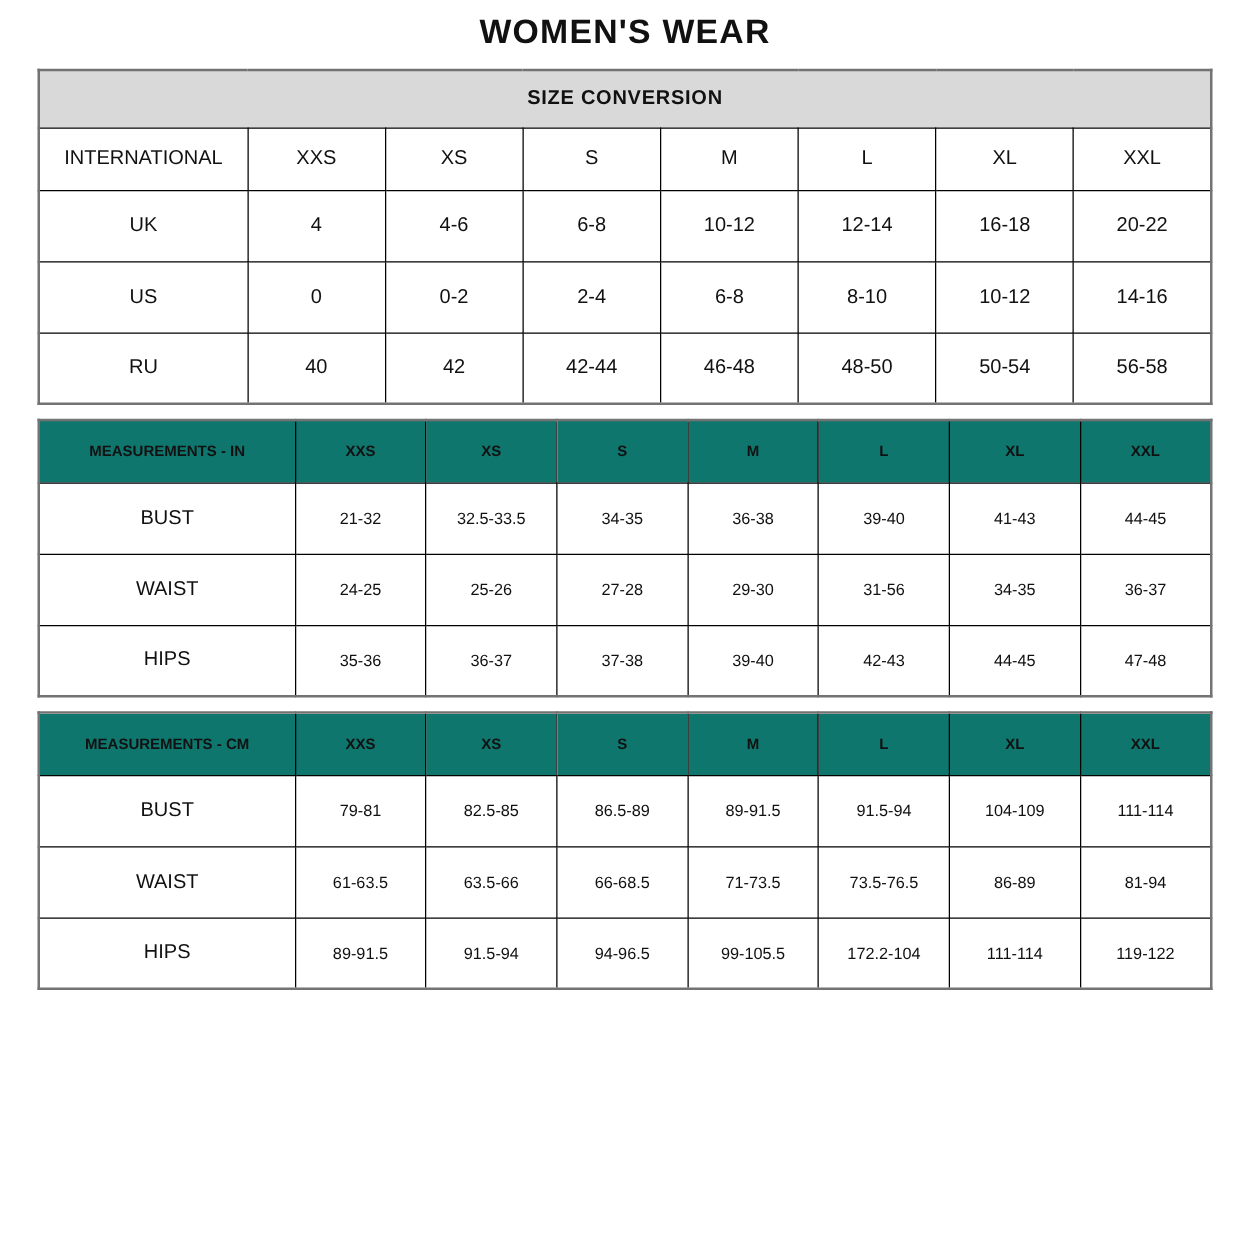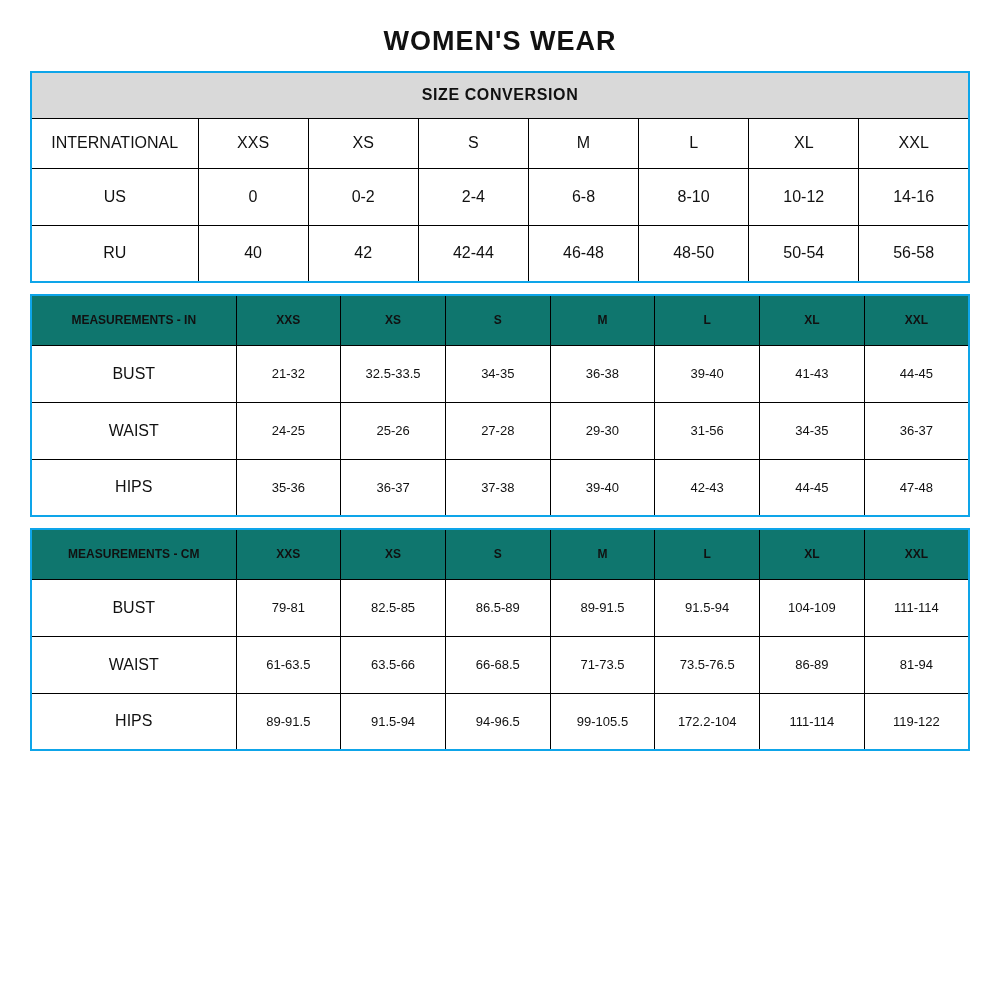--- a/index.html
+++ b/index.html
@@ -7,35 +7,35 @@
     padding: 0;
     background: #ffffff;
     width: 1000px;
     font-family: "Liberation Sans", sans-serif;
     color: #111111;
   }
   .page {
     width: 1000px;
     height: 1000px;
     box-sizing: border-box;
-    padding-top: 26px;
+    padding-top: 10px;
   }
   .page-title {
     text-align: center;
     font-size: 27px;
     font-weight: 700;
     letter-spacing: 1px;
     margin: 0 0 14px 0;
   }
   table {
     width: 940px;
     margin: 0 auto 11px auto;
     border-collapse: collapse;
     table-layout: fixed;
-    border: 2px solid #0ea5e9;
+    border: 2px solid #737373;
   }
   td {
     border: 1.6px solid #000;
     text-align: center;
     vertical-align: middle;
     padding: 0 4px;
     overflow: hidden;
     white-space: nowrap;
   }
   
@@ -83,20 +83,30 @@
         </tr>
         <tr class="headrow">
           <td class="head">INTERNATIONAL</td>
           <td class="head">XXS</td>
           <td class="head">XS</td>
           <td class="head">S</td>
           <td class="head">M</td>
           <td class="head">L</td>
           <td class="head">XL</td>
           <td class="head">XXL</td>
+        </tr>
+        <tr class="datarow">
+          <td class="rowlabel">UK</td>
+          <td class="cell">4</td>
+          <td class="cell">4-6</td>
+          <td class="cell">6-8</td>
+          <td class="cell">10-12</td>
+          <td class="cell">12-14</td>
+          <td class="cell">16-18</td>
+          <td class="cell">20-22</td>
         </tr>
         <tr class="datarow">
           <td class="rowlabel">US</td>
           <td class="cell">0</td>
           <td class="cell">0-2</td>
           <td class="cell">2-4</td>
           <td class="cell">6-8</td>
           <td class="cell">8-10</td>
           <td class="cell">10-12</td>
           <td class="cell">14-16</td>

